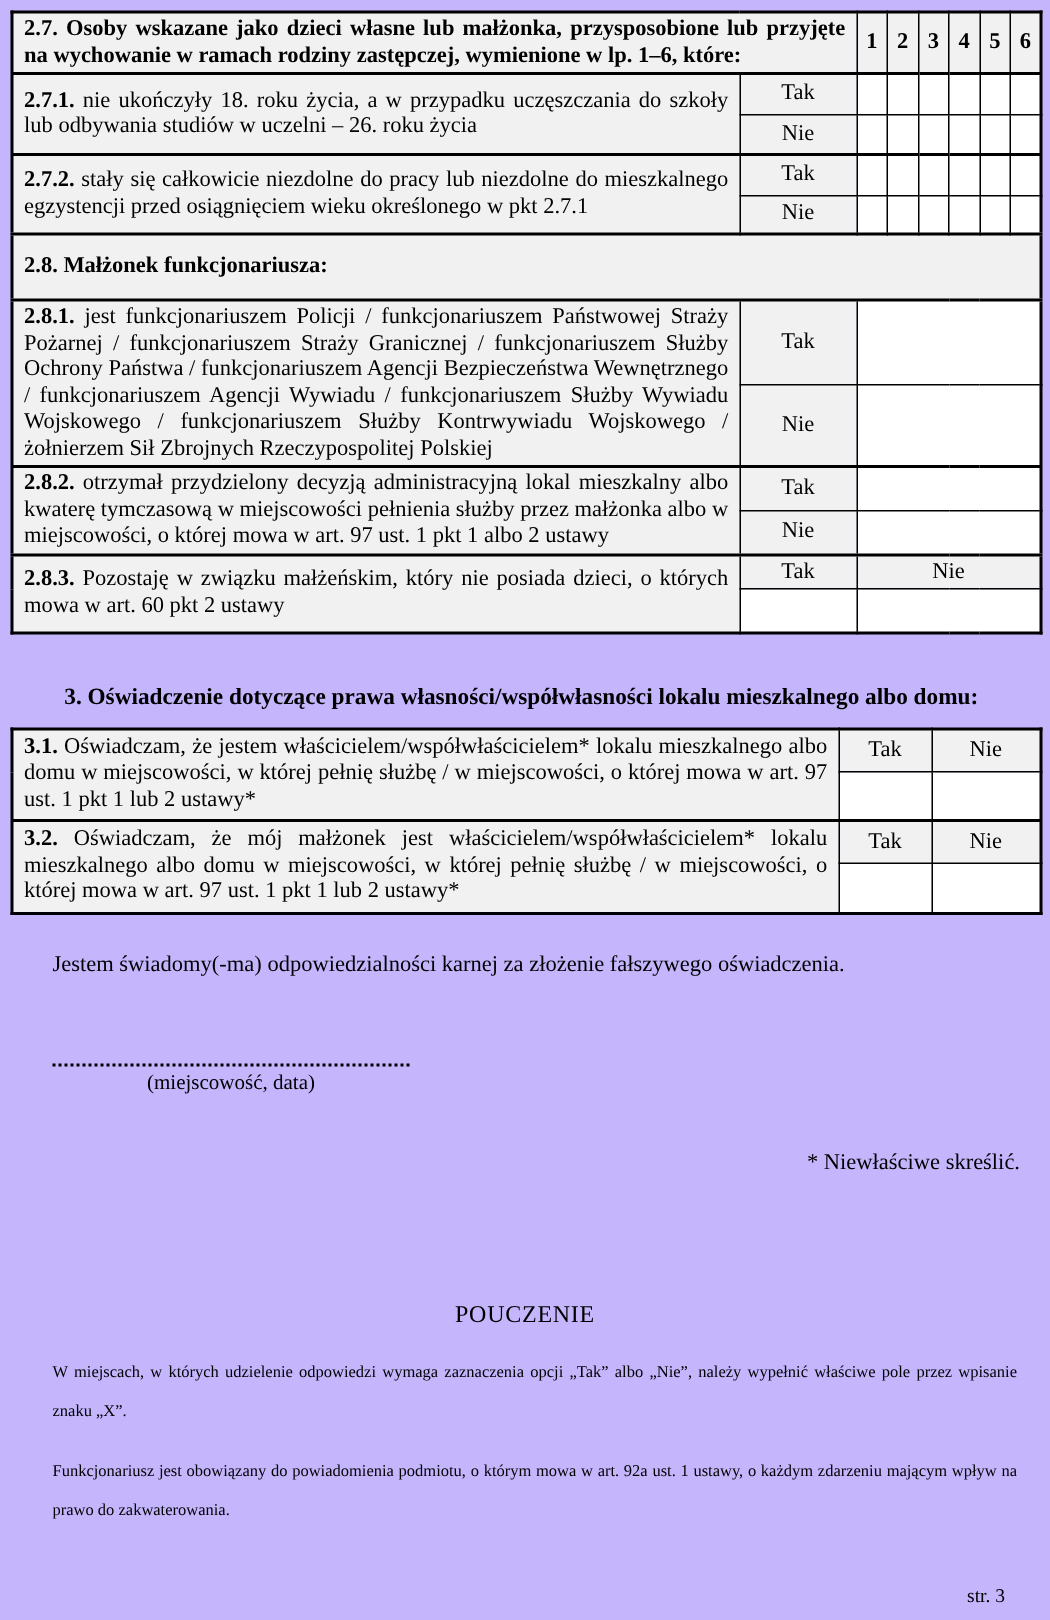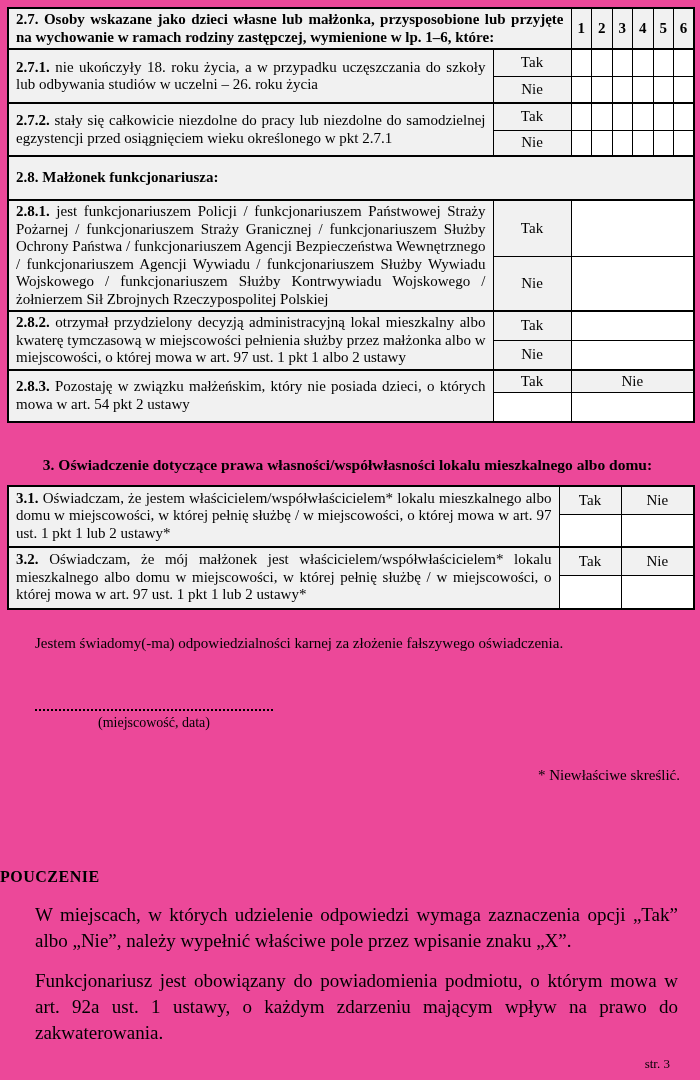--- a/index.html
+++ b/index.html
@@ -1,21 +1,21 @@
 <!DOCTYPE html>
 <html lang="pl"><head>
 <meta charset="utf-8">
 <style>
   * { margin: 0; padding: 0; box-sizing: border-box; }
   html, body { background: #ffffff; }
   .page {
     position: relative;
     width: 700px;
     height: 1080px;
-    background: #ec4899;
+    background: #c4b5fd;
     font-family: "Liberation Serif", "DejaVu Serif", serif;
     color: #000;
     overflow: hidden;
   }
   table {
     border-collapse: collapse;
     table-layout: fixed;
     width: 686px;
     margin-left: 7px;
   }
@@ -64,27 +64,28 @@
     height: 1px;
     border-bottom: 2px dotted #000;
     width: 100%;
   }
   .sign-label { font-size: 14px; margin-top: 4px; }
 
   .footnote { margin: 36px 20px 0 35px; font-size: 15px; text-align: right; }
 
   .pouczenie-title {
     margin-top: 84px;
+    text-align: center;
     font-size: 16px;
-    font-weight: bold;
+    font-weight: normal;
     letter-spacing: 0.5px;
   }
   .pouczenie-p {
     margin: 16px 22px 0 35px;
-    font-size: 19px;
+    font-size: 11px;
     line-height: 26px;
     text-align: justify;
   }
   .pouczenie-p + .pouczenie-p { margin-top: 14px; }
 
   .page-num {
     position: absolute;
     right: 30px;
     bottom: 8px;
     font-size: 13px;
@@ -132,21 +133,21 @@
       <td class="center h27">Nie</td>
       <td class="box"></td>
       <td class="box"></td>
       <td class="box"></td>
       <td class="box"></td>
       <td class="box"></td>
       <td class="box"></td>
     </tr>
 
     <tr class="major">
-      <td class="qtext" rowspan="2"><span class="b">2.7.2.</span> <span>stały się całkowicie niezdolne do pracy lub niezdolne do samodzielnej egzystencji przed osiągnięciem wieku określonego w pkt 2.7.1</span></td>
+      <td class="qtext" rowspan="2"><span class="b">2.7.2.</span> <span>stały się całkowicie niezdolne do pracy lub niezdolne do mieszkalnego egzystencji przed osiągnięciem wieku określonego w pkt 2.7.1</span></td>
       <td class="center h27">Tak</td>
       <td class="box"></td>
       <td class="box"></td>
       <td class="box"></td>
       <td class="box"></td>
       <td class="box"></td>
       <td class="box"></td>
     </tr>
     <tr>
       <td class="center h26">Nie</td>
@@ -176,21 +177,21 @@
       <td class="qtext" rowspan="2"><span class="b">2.8.2.</span> <span>otrzymał przydzielony decyzją administracyjną lokal mieszkalny albo kwaterę tymczasową w miejscowości pełnienia służby przez małżonka albo w miejscowości, o której mowa w art. 97 ust. 1 pkt 1 albo 2 ustawy</span></td>
       <td class="center h29">Tak</td>
       <td class="box" colspan="6"></td>
     </tr>
     <tr>
       <td class="center h29">Nie</td>
       <td class="box" colspan="6"></td>
     </tr>
 
     <tr class="major">
-      <td class="qtext" rowspan="2"><span class="b">2.8.3.</span> <span>Pozostaję w związku małżeńskim, który nie posiada dzieci, o których mowa w art. 54 pkt 2 ustawy</span></td>
+      <td class="qtext" rowspan="2"><span class="b">2.8.3.</span> <span>Pozostaję w związku małżeńskim, który nie posiada dzieci, o których mowa w art. 60 pkt 2 ustawy</span></td>
       <td class="center h23">Tak</td>
       <td class="center" colspan="6">Nie</td>
     </tr>
     <tr>
       <td class="box h29"></td>
       <td class="box" colspan="6"></td>
     </tr>
   </tbody>
     </table>
 

